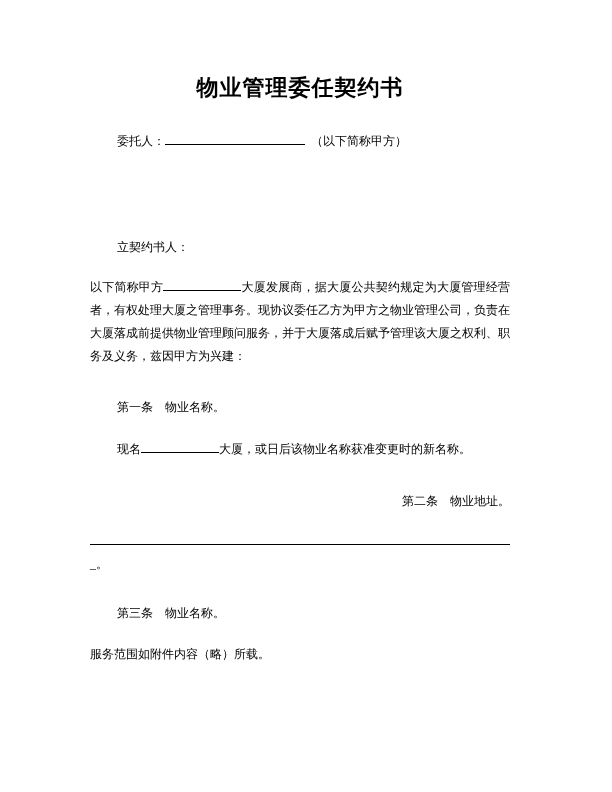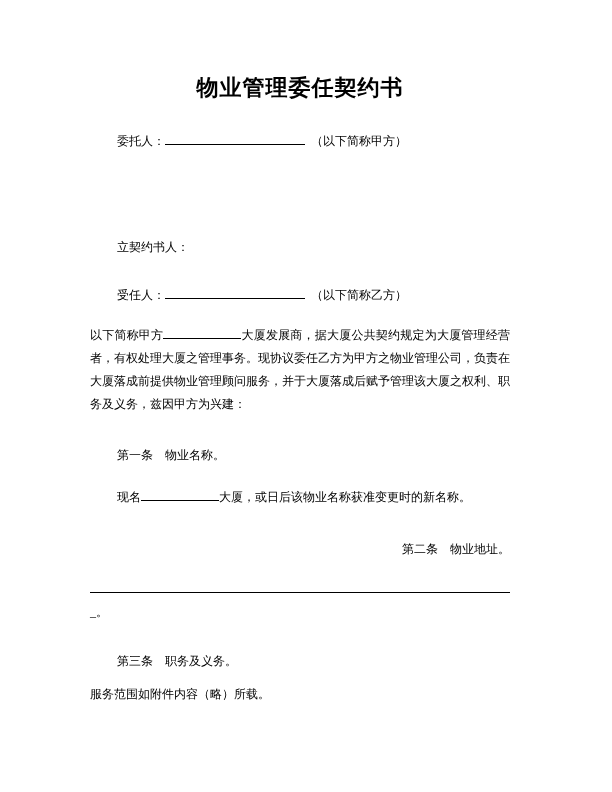--- a/index.html
+++ b/index.html
@@ -31,21 +31,21 @@
   }
   .indent   { text-indent: 27px; }
   .intro    { margin-top: 84px; }
   .party    { margin-top: 26px; }
   .preamble { margin-top: 18px; line-height: 23px; text-align: justify; }
   .h-art1   { margin-top: 28px; }
   .a1-body  { margin-top: 20px; }
   .h-art2   { margin-top: 30px; text-align: right; }
   .addr     { margin-top: 18px; line-height: 23px; }
   .h-art3   { margin-top: 26px; }
-  .a3-body  { margin-top: 11px; }
+  .a3-body  { margin-top: 19px; }
   .blank {
     display: inline-block;
     border-bottom: 1px solid #000000;
     height: 13px;
     vertical-align: baseline;
   }
   .blank-party { width: 140px; margin-right: 6px; }
   .blank-short { width: 78px; }
   .blank-full  { width: 100%; }
 </style>
@@ -55,37 +55,34 @@
 <div class="page">
 
   <h1 class="title">物业管理委任契约书</h1>
 
   <p class="indent party">
     <span>委托人：</span><span class="blank blank-party"></span><span>（以下简称甲方）</span>
   </p>
 
   <p class="indent intro">立契约书人：</p>
 
-  <p class="indent party">
-    <span>受任人：</span><span class="blank blank-party"></span><span>（以下简称乙方）</span>
-  </p>
 
   <p class="preamble">
     <span>以下简称甲方</span><span class="blank blank-short"></span><span>大厦发展商，据大厦公共契约规定为大厦管理经营者，有权处理大厦之管理事务。现协议委任乙方为甲方之物业管理公司，负责在大厦落成前提供物业管理顾问服务，并于大厦落成后赋予管理该大厦之权利、职务及义务，兹因甲方为兴建：</span>
   </p>
 
   <p class="indent h-art1">第一条　物业名称。</p>
 
   <p class="indent a1-body">
     <span>现名</span><span class="blank blank-short"></span><span>大厦，或日后该物业名称获准变更时的新名称。</span>
   </p>
 
   <p class="indent h-art2">第二条　物业地址。</p>
 
   <p class="addr">
     <span class="blank blank-full"></span><span>_。</span>
   </p>
 
-  <p class="indent h-art3">第三条　职务及义务。</p>
+  <p class="indent h-art3">第三条　物业名称。</p>
 
   <p class="a3-body">服务范围如附件内容（略）所载。</p>
 
 </div>
 
 </body></html>

